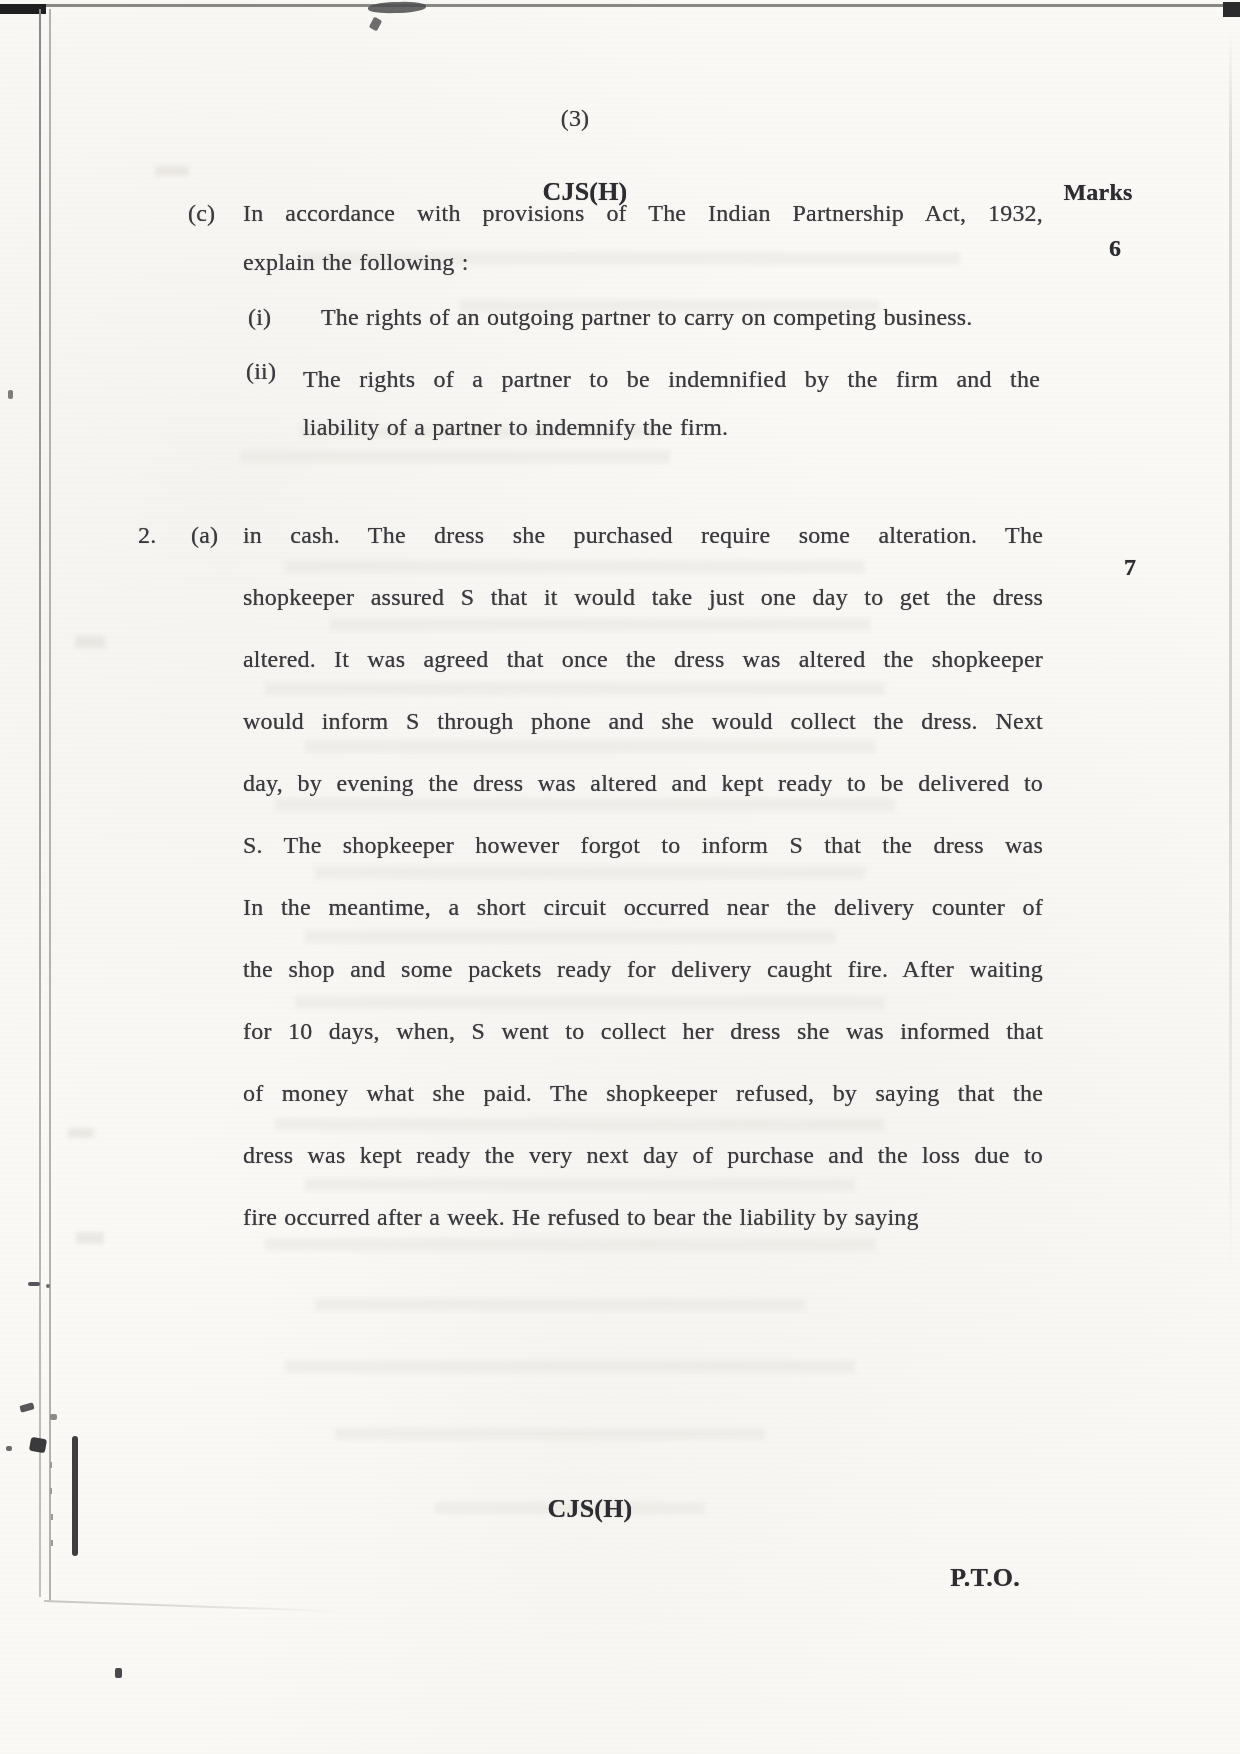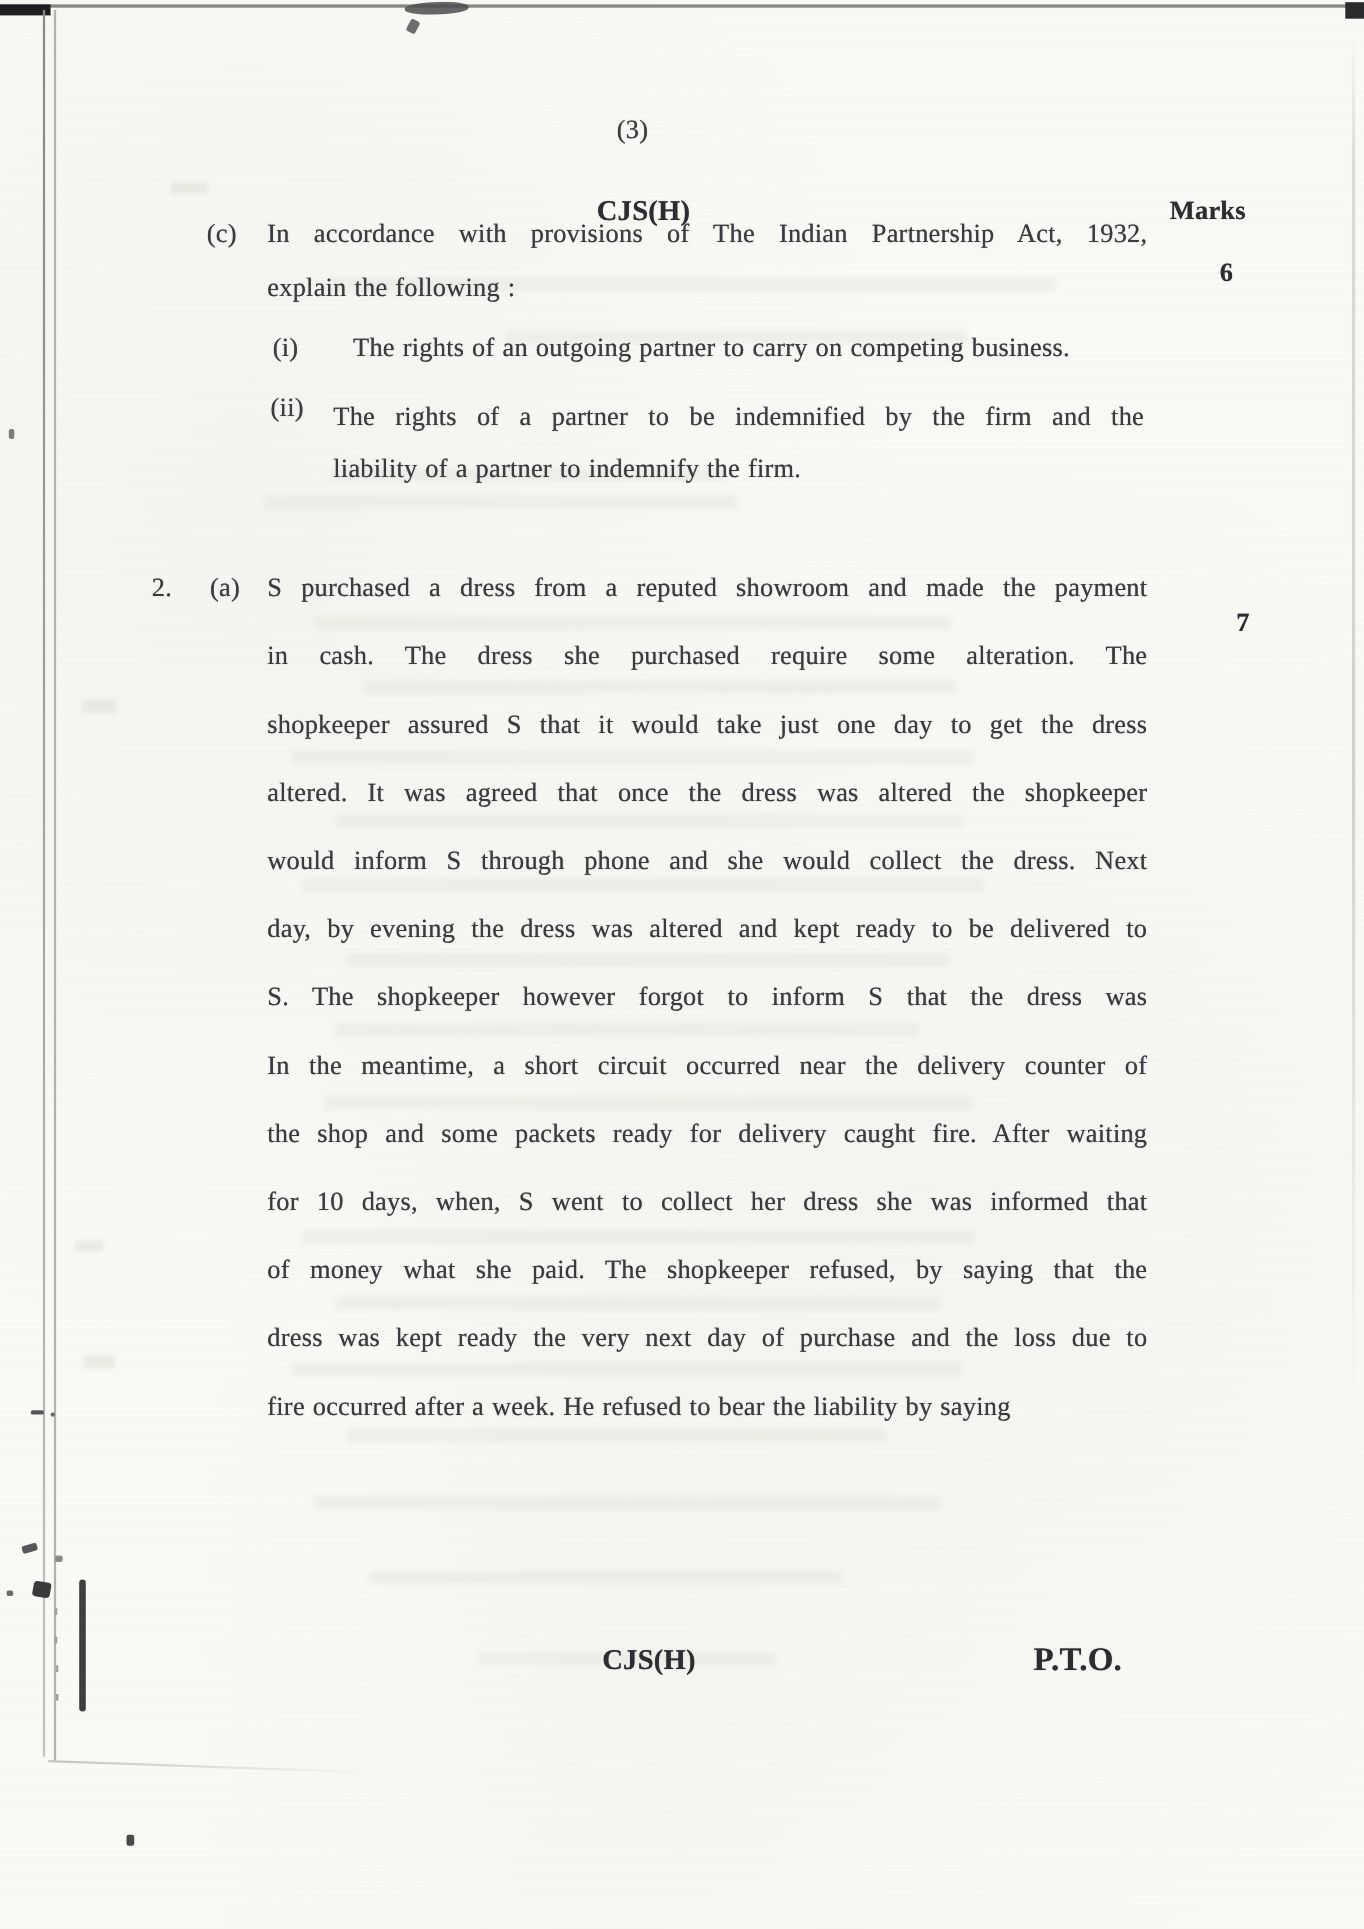--- a/index.html
+++ b/index.html
@@ -100,32 +100,31 @@
 
   <div class="txt" style="top:347px;left:246px;line-height:48px;">(ii)</div>
   <div class="txt" style="top:355px;left:303px;width:737px;line-height:48px;">
       <div class="line">The rights of a partner to be indemnified by the firm and the</div>
       <div class="line end">liability of a partner to indemnify the firm.</div>
     </div>
 
   <div class="txt" style="top:504px;left:138px;line-height:62px;">2.</div>
   <div class="txt" style="top:504px;left:191px;line-height:62px;">(a)</div>
   <div class="txt" style="top:504px;left:243px;width:800px;line-height:62px;">
-      <div class="line">S purchased a dress from a reputed showroom and made the payment</div>
       <div class="line">in cash. The dress she purchased require some alteration. The</div>
       <div class="line">shopkeeper assured S that it would take just one day to get the dress</div>
       <div class="line">altered. It was agreed that once the dress was altered the shopkeeper</div>
       <div class="line">would inform S through phone and she would collect the dress. Next</div>
       <div class="line">day, by evening the dress was altered and kept ready to be delivered to</div>
       <div class="line">S. The shopkeeper however forgot to inform S that the dress was</div>
       <div class="line">In the meantime, a short circuit occurred near the delivery counter of</div>
       <div class="line">the shop and some packets ready for delivery caught fire. After waiting</div>
       <div class="line">for 10 days, when, S went to collect her dress she was informed that</div>
       <div class="line">of money what she paid. The shopkeeper refused, by saying that the</div>
       <div class="line">dress was kept ready the very next day of purchase and the loss due to</div>
       <div class="line end">fire occurred after a week. He refused to bear the liability by saying</div>
     </div>
   <div class="txt center bold" style="top:504px;left:1100px;width:60px;line-height:62px;">7</div>
 
   <div class="txt center bold" style="top:1457px;left:0;width:1180px;line-height:40px;font-size:26px;">CJS(H)</div>
-  <div class="txt right bold" style="top:1457px;left:935px;width:85px;line-height:40px;font-size:30px;">P.T.O.</div>
+  <div class="txt right bold" style="top:1526px;left:935px;width:85px;line-height:40px;font-size:26px;">P.T.O.</div>
 
 </div>
 
 </body></html>

